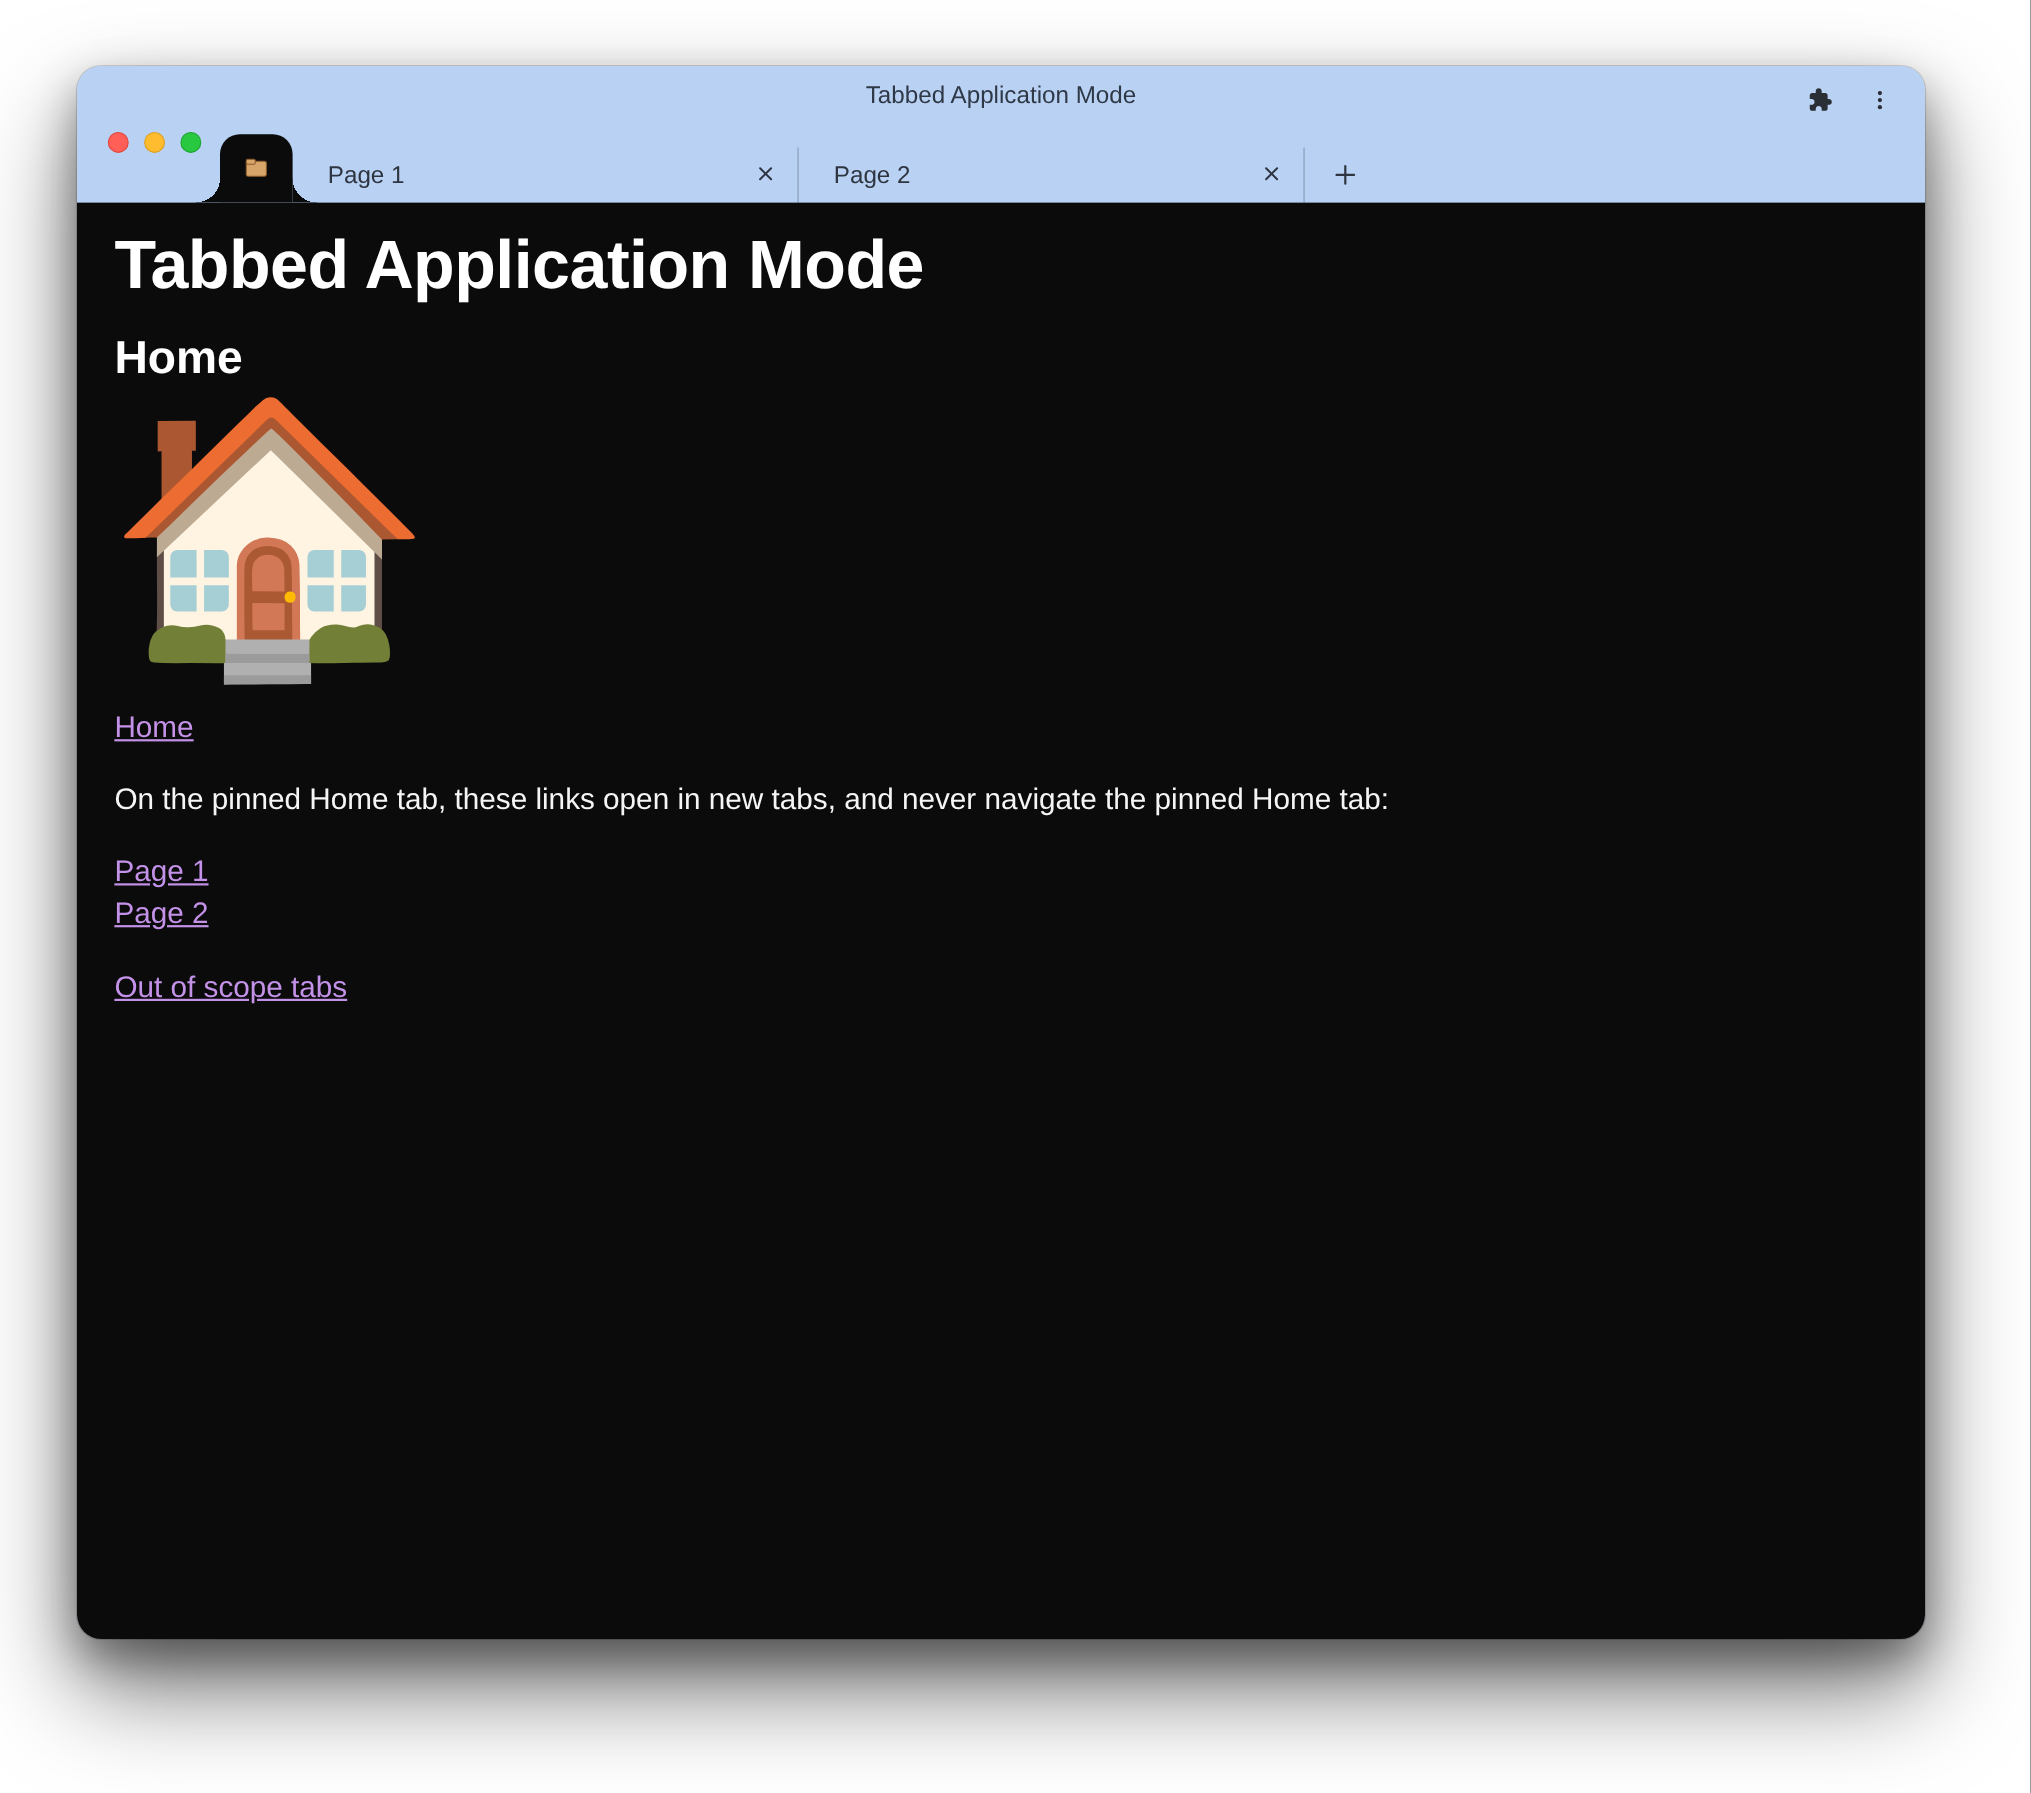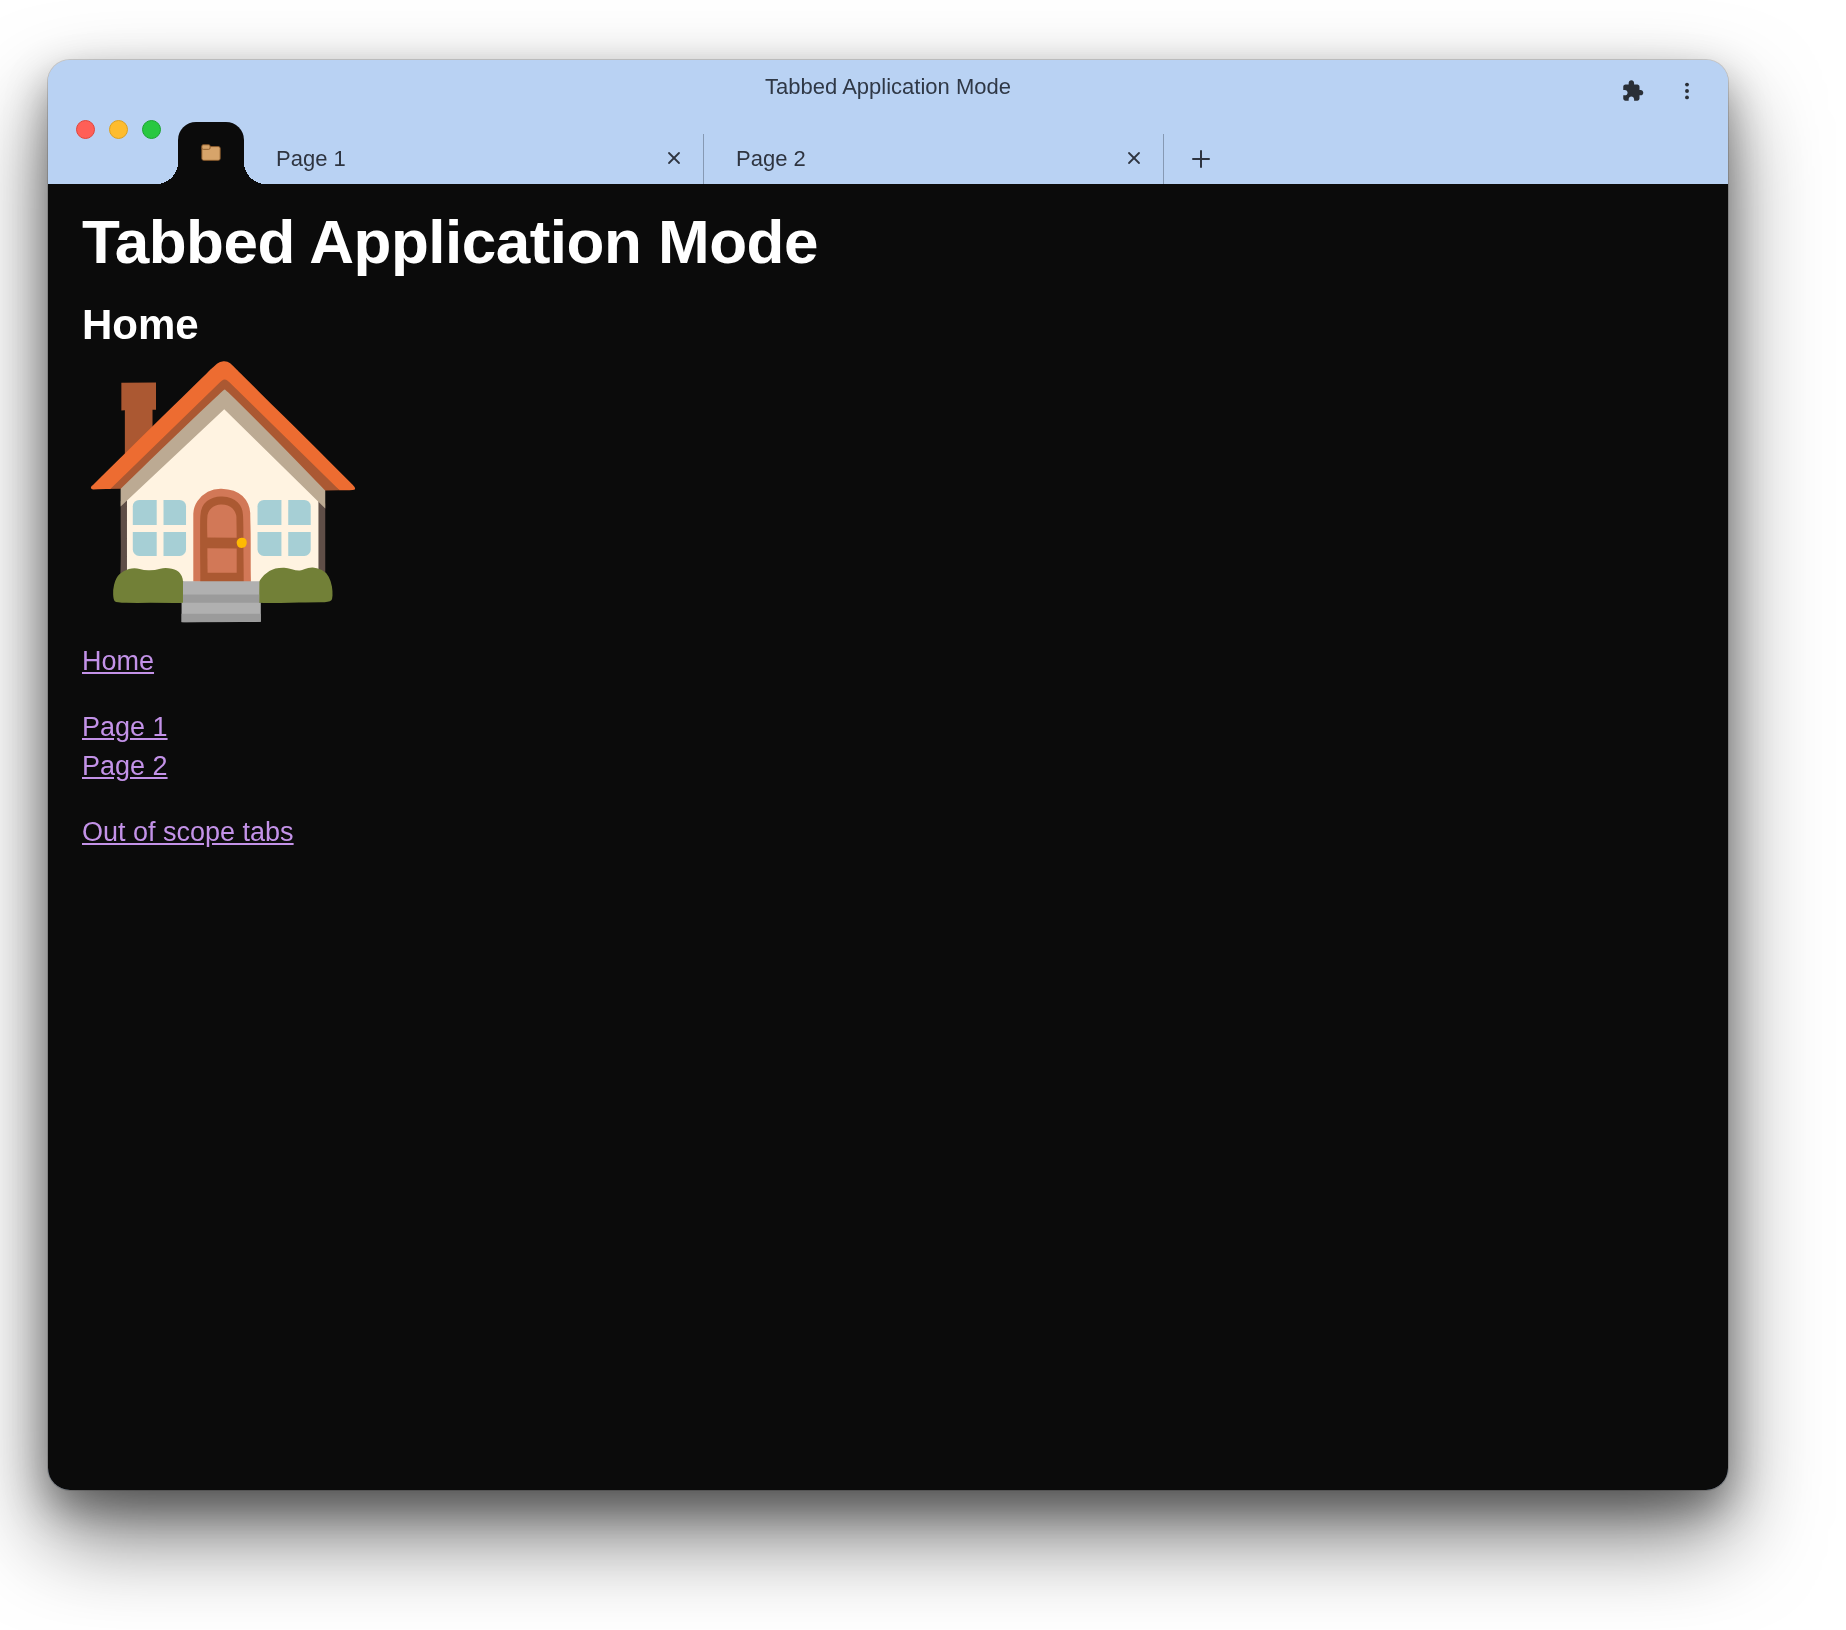--- a/index.html
+++ b/index.html
@@ -8,21 +8,21 @@
     padding: 0;
     height: 100%;
     background: transparent;
     font-family: -apple-system, BlinkMacSystemFont, "Segoe UI", Helvetica, Arial, sans-serif;
   }
 
   .stage {
     width: 1646px;
     height: 1630px;
     position: relative;
-    padding: 60px 48px;
+    padding: 60px 70px;
   }
 
   .window {
     width: 1680px;
     height: 1430px;
     border-radius: 22px;
     overflow: hidden;
     box-shadow:
       0 45px 90px rgba(0,0,0,0.55),
       0 18px 40px rgba(0,0,0,0.35),
@@ -293,20 +293,21 @@
       </div>
 
 
 
       <div class="block">
         <div class="link-row">
           <span class="linkish">Home</span>
         </div>
       </div>
 
+      <p>On the pinned Home tab, these links open in new tabs, and never navigate the pinned Home tab:</p>
 
       <div class="block">
         <div class="link-row">
           <span class="linkish">Page 1</span>
         </div>
         <div class="link-row">
           <span class="linkish">Page 2</span>
         </div>
       </div>
 

